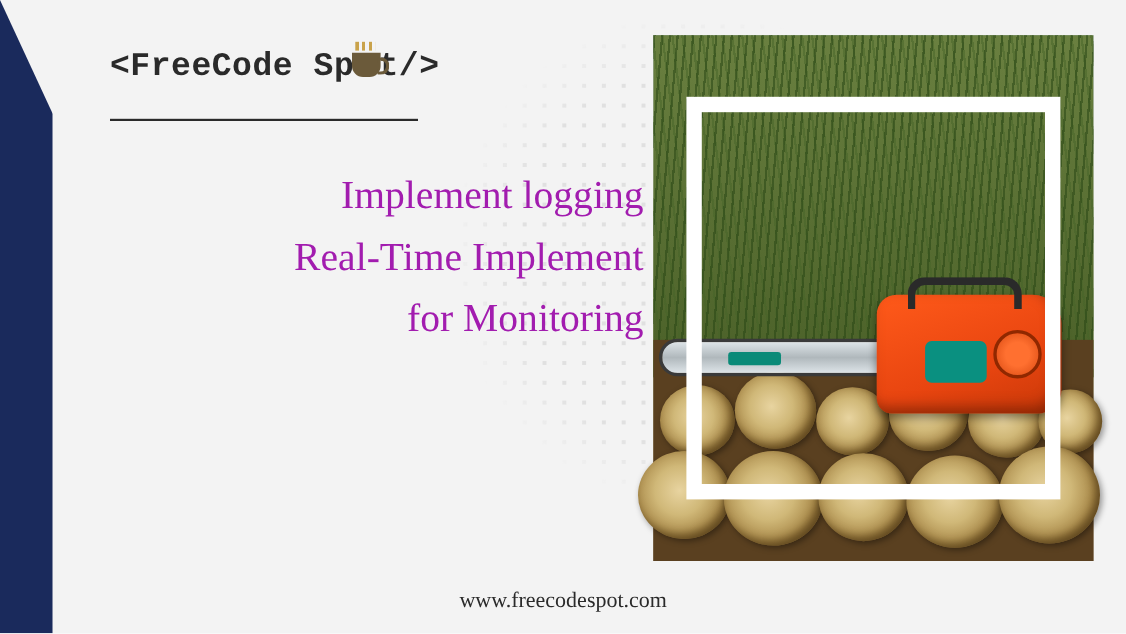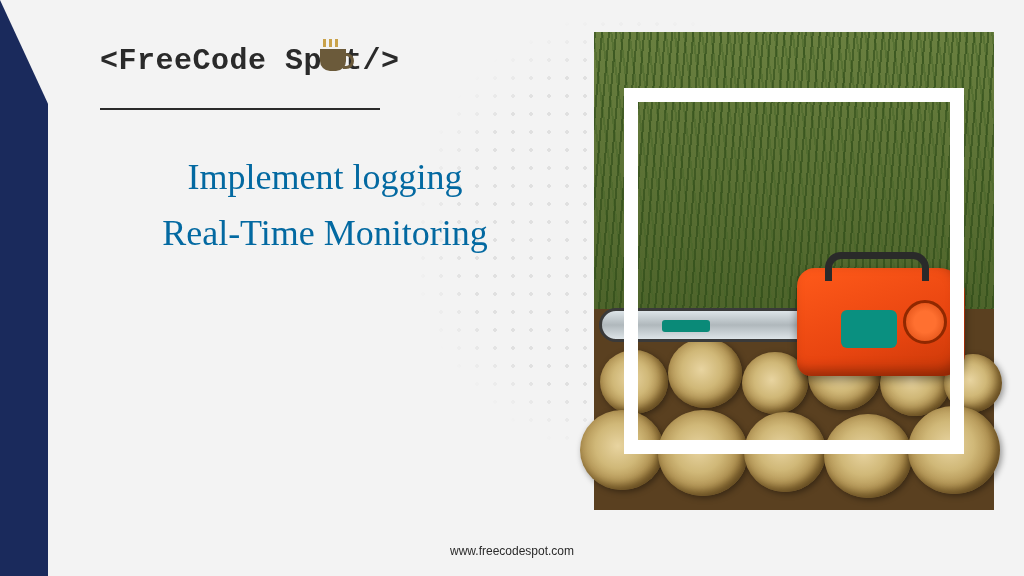--- a/index.html
+++ b/index.html
@@ -82,34 +82,34 @@
     z-index: 2;
   }
   .headline {
     position: absolute;
     left: 65px;
     top: 150px;
     width: 520px;
     font-size: 36px;
     line-height: 1.55;
     font-weight: 500;
-    color: #0369a1;
-    text-align: center;
+    color: #a21caf;
+    text-align: right;
     z-index: 2;
     font-family: 'Palatino Linotype', Georgia, serif;
   }
   .footer-url {
     position: absolute;
     width: 1024px;
     bottom: 18px;
     text-align: center;
-    font-size: 12px;
+    font-size: 20px;
     color: #2a2a2a;
     z-index: 2;
-    font-family: Liberation Sans, sans-serif;
+    font-family: Liberation Serif, serif;
   }
   .photo-frame {
     position: absolute;
     right: 30px;
     top: 32px;
     width: 400px;
     height: 478px;
     z-index: 3;
   }
   .photo-sky {
@@ -224,21 +224,22 @@
   <div class="dot-grid"></div>
 
   <div class="logo">
     <span>&lt;FreeCode Sp</span><span class="mug"></span><span>t/&gt;</span>
   </div>
 
   <div class="divider"></div>
 
   <div class="headline">
     <div>Implement logging</div>
-    <div>Real-Time Monitoring</div>
+    <div>Real-Time Implement</div>
+    <div>for Monitoring</div>
   </div>
 
   <div class="footer-url">www.freecodespot.com</div>
 
   <div class="photo-frame">
     <div class="photo-sky"></div>
     <div class="grass"></div>
     <div class="logs">
       <div class="log" style="left:6px; bottom:96px; width:68px; height:64px;"></div>
       <div class="log" style="left:74px; bottom:102px; width:74px; height:70px;"></div>

